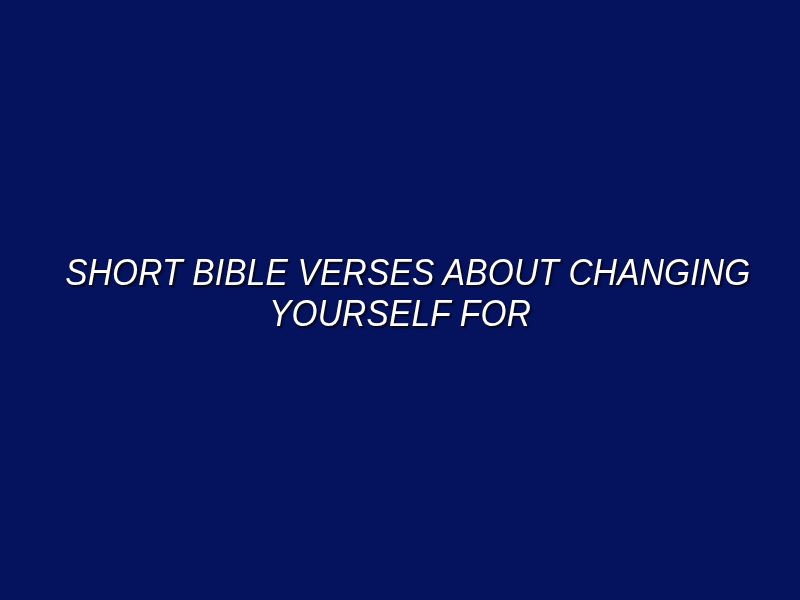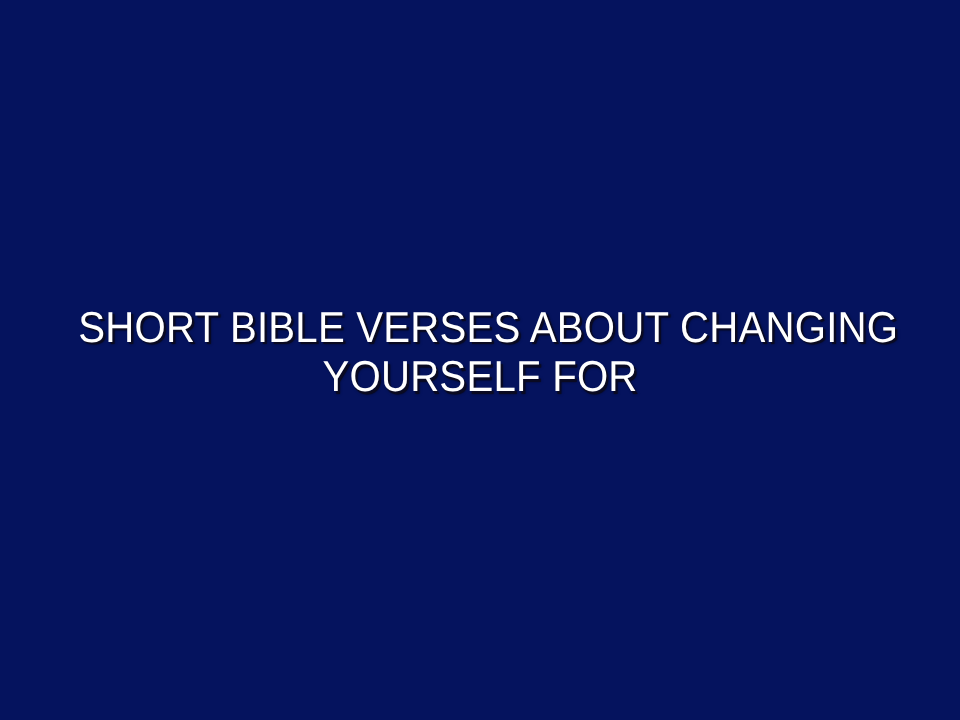--- a/index.html
+++ b/index.html
@@ -15,20 +15,21 @@
     font-family: "Liberation Sans", "DejaVu Sans", sans-serif;
   }
 
   #card {
     position: relative;
     width: 800px;
     height: 600px;
     background: #05135e;
     box-sizing: border-box;
     overflow: hidden;
+    font-style: italic;
   }
 
   
   #title-block {
     position: absolute;
     left: 0;
     right: 0;
     top: 252px;
     padding: 0 40px;
     box-sizing: border-box;

